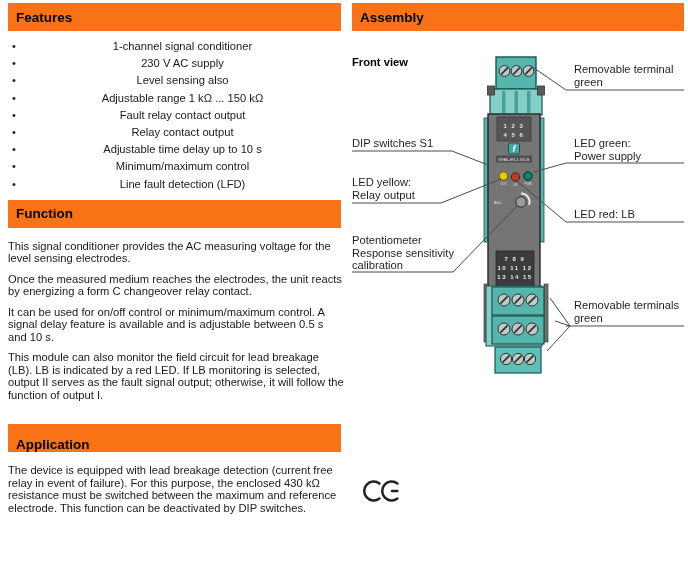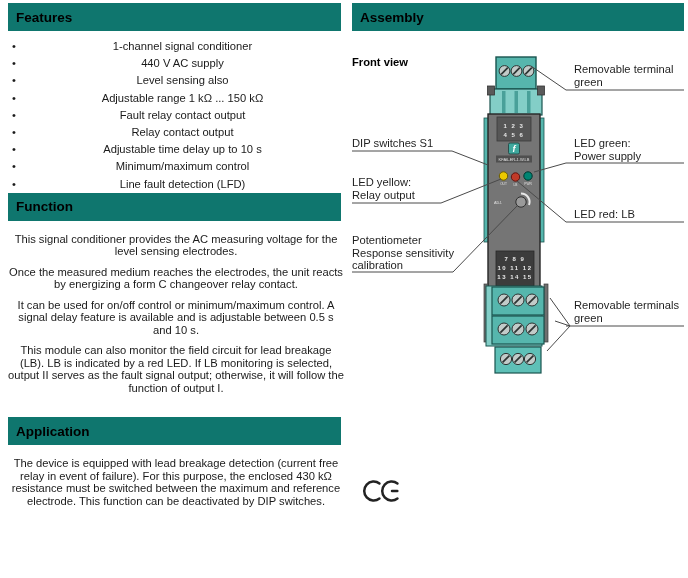--- a/index.html
+++ b/index.html
@@ -1,48 +1,48 @@
 <!DOCTYPE html>
 <html><head>
 <meta charset="utf-8">
 <style>
   html,body{margin:0;padding:0;}
   body{font-family:"Liberation Sans","DejaVu Sans",sans-serif;background:#fff;}
   .page{position:relative;width:688px;height:578px;background:#fff;overflow:hidden;}
   .col-left{position:absolute;left:8px;top:3px;width:333px;}
   .col-right{position:absolute;left:344px;top:0;width:344px;height:578px;}
-  .section-bar{height:28px;background:#0f766e;display:flex;align-items:center;padding-left:8px;box-sizing:border-box;}
+  .section-bar{height:28px;background:#f97316;display:flex;align-items:center;padding-left:8px;box-sizing:border-box;}
   .section-title{font-size:13.5px;font-weight:bold;color:#000;}
   ul.features{list-style:none;margin:7px 0 0 0;padding:0 0 0 2px;}
   ul.features li{font-size:11.2px;color:#1a1a1a;line-height:17.2px;padding-left:14px;position:relative;text-align:center;}
   ul.features li::before{content:"•";position:absolute;left:2px;top:0;color:#1a1a1a;}
-  .bar-function{}
-  .bar-application{margin-top:23px;}
-  .body-text p{font-size:11.2px;color:#1a1a1a;line-height:12.5px;margin:8px 0 0 0;width:336px;text-align:center;}
+  .bar-function{margin-top:7px;}
+  .bar-application{margin-top:23px;align-items:flex-end;}
+  .body-text p{font-size:11.2px;color:#1a1a1a;line-height:12.5px;margin:8px 0 0 0;width:336px;}
   .body-text p.first{margin-top:12px;}
   .bar-right{position:absolute;left:8px;top:3px;width:332px;z-index:2;}
   svg.diagram{position:absolute;left:0;top:0;z-index:1;}
   svg text{font-family:"Liberation Sans","DejaVu Sans",sans-serif;}
   .callout-text{font-size:11.2px;fill:#1f1f1f;}
   .front-view{font-size:11.2px;font-weight:bold;fill:#000;}
   .dev-num{font-size:6px;font-weight:bold;fill:#e9e9e9;letter-spacing:1.5px;}
   .dev-tiny{fill:#e0e0e0;}
 </style>
 </head>
 <body>
 
 <div class="page">
 
   <div class="col-left">
     <div class="section-bar">
       <span class="section-title">Features</span>
     </div>
     <ul class="features">
       <li>1-channel signal conditioner</li>
-      <li>440 V AC supply</li>
+      <li>230 V AC supply</li>
       <li>Level sensing also</li>
       <li>Adjustable range 1 kΩ ... 150 kΩ</li>
       <li>Fault relay contact output</li>
       <li>Relay contact output</li>
       <li>Adjustable time delay up to 10 s</li>
       <li>Minimum/maximum control</li>
       <li>Line fault detection (LFD)</li>
     </ul>
 
     <div class="section-bar bar-function">

